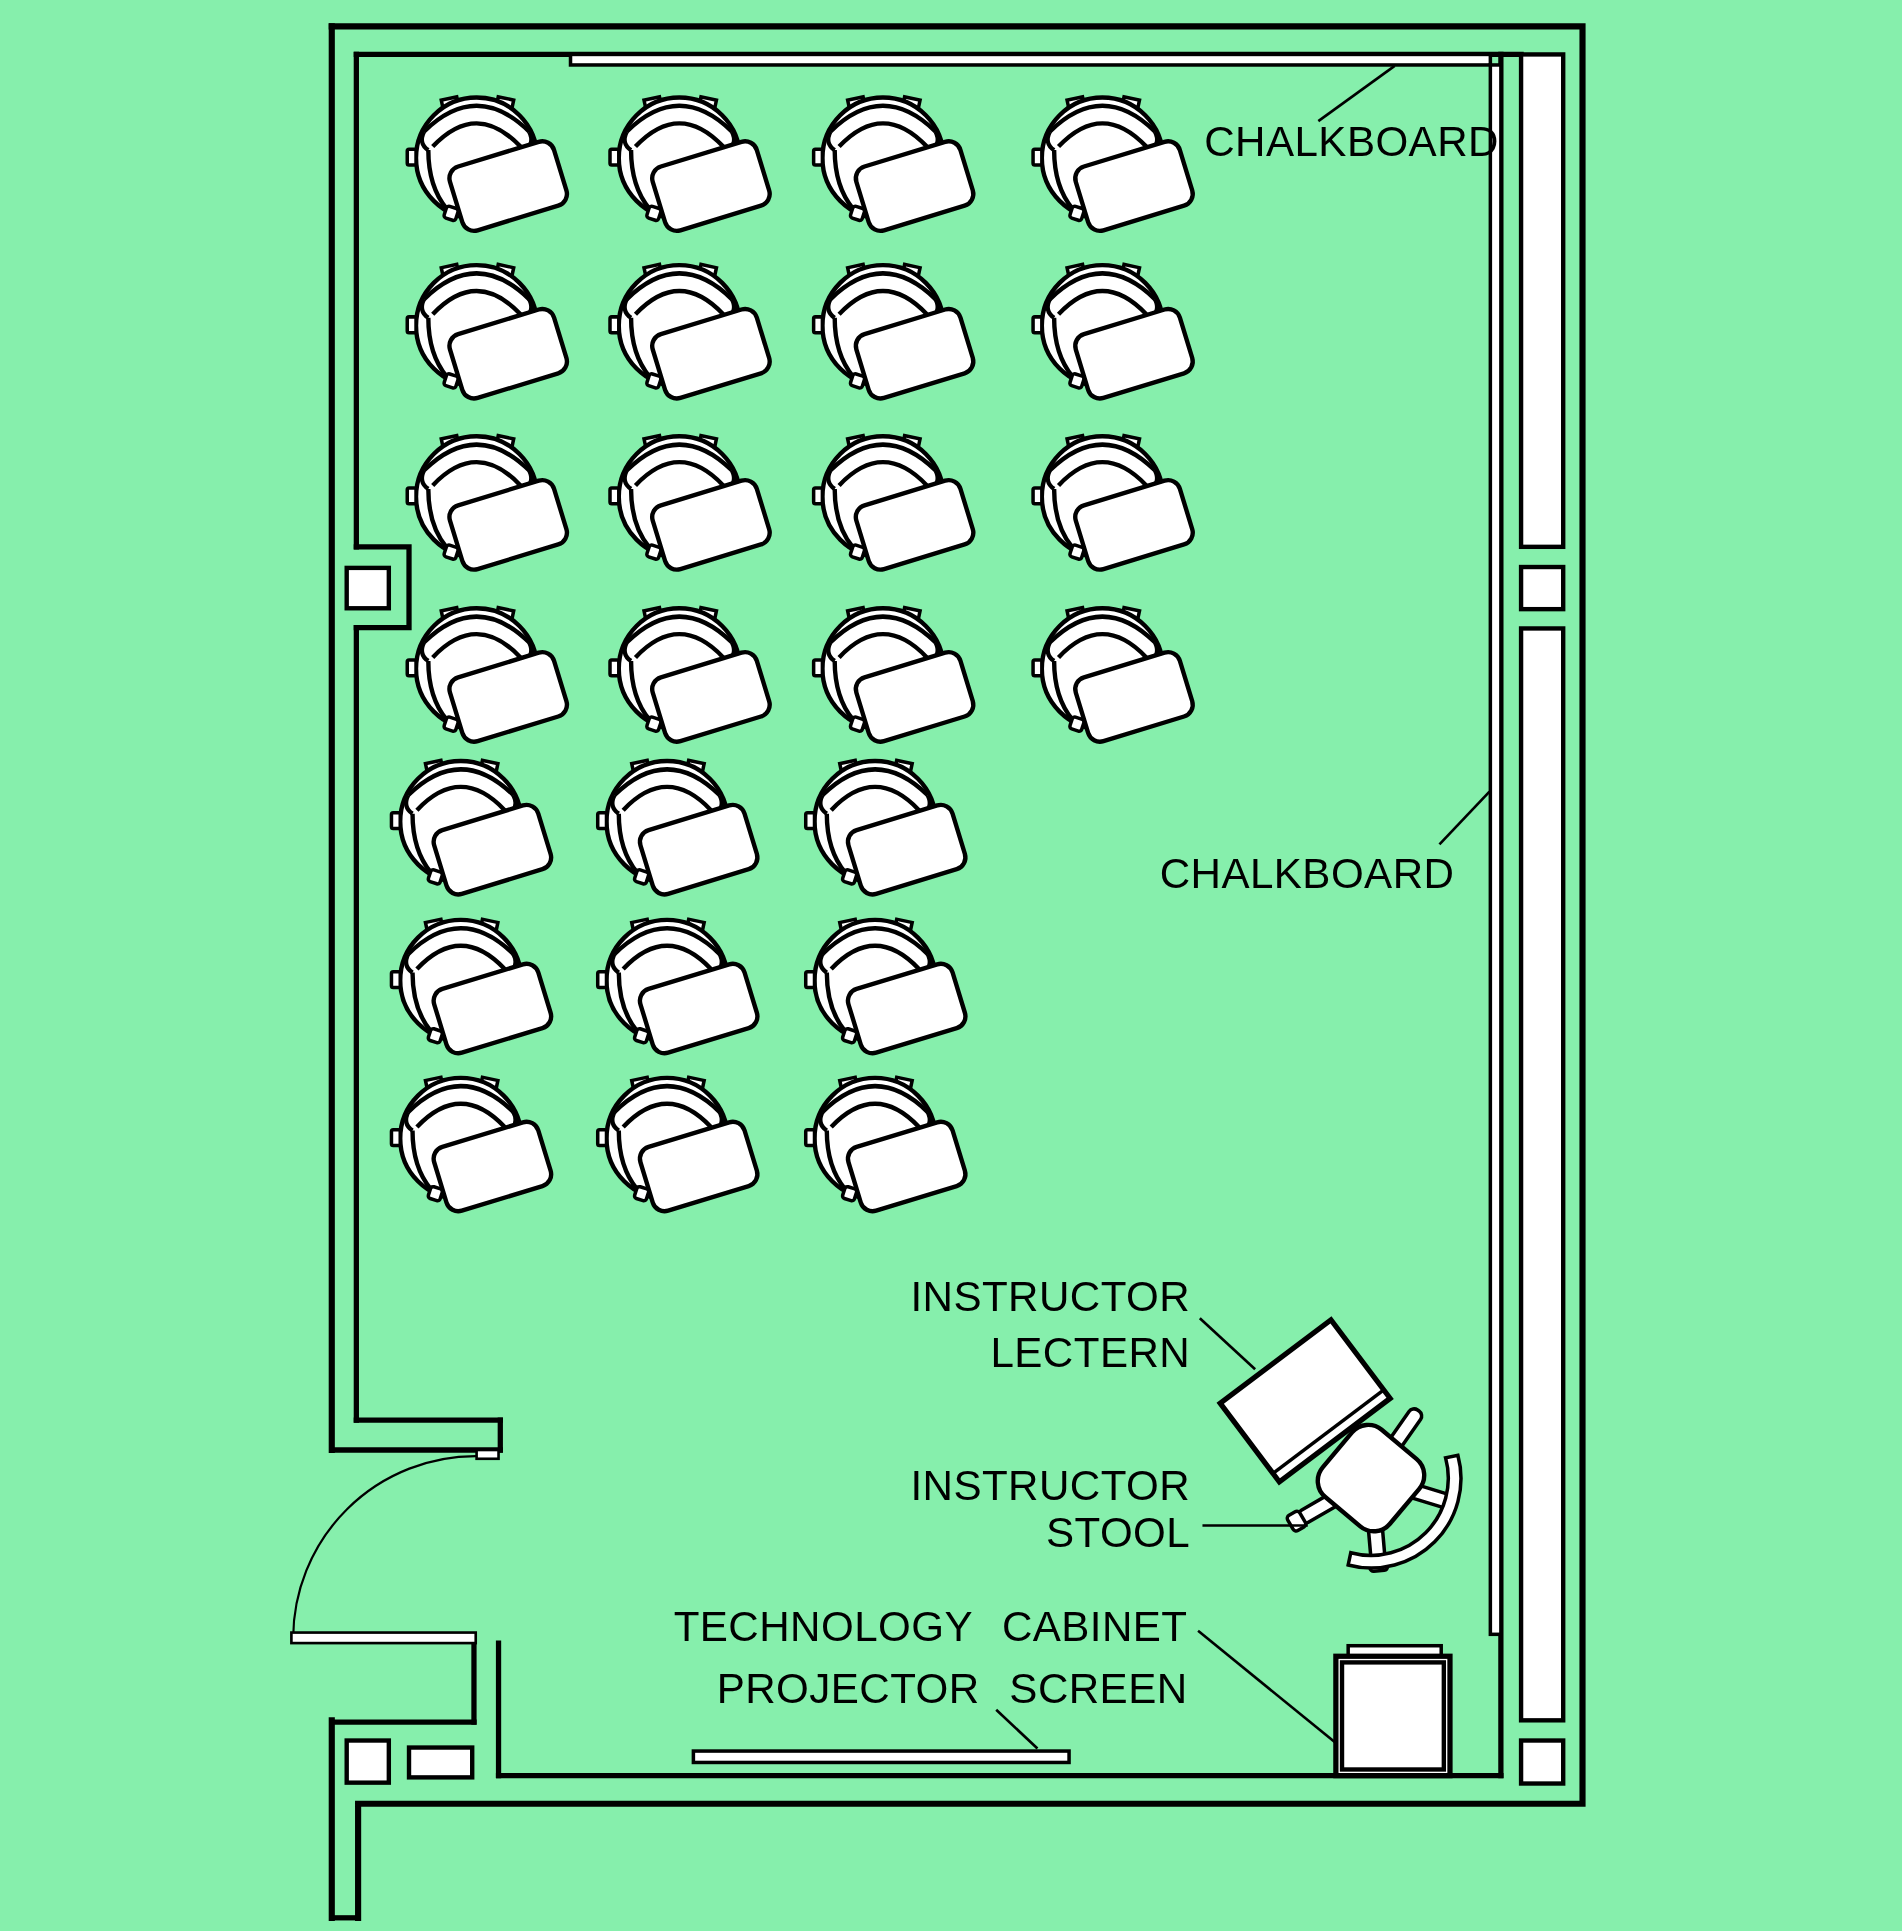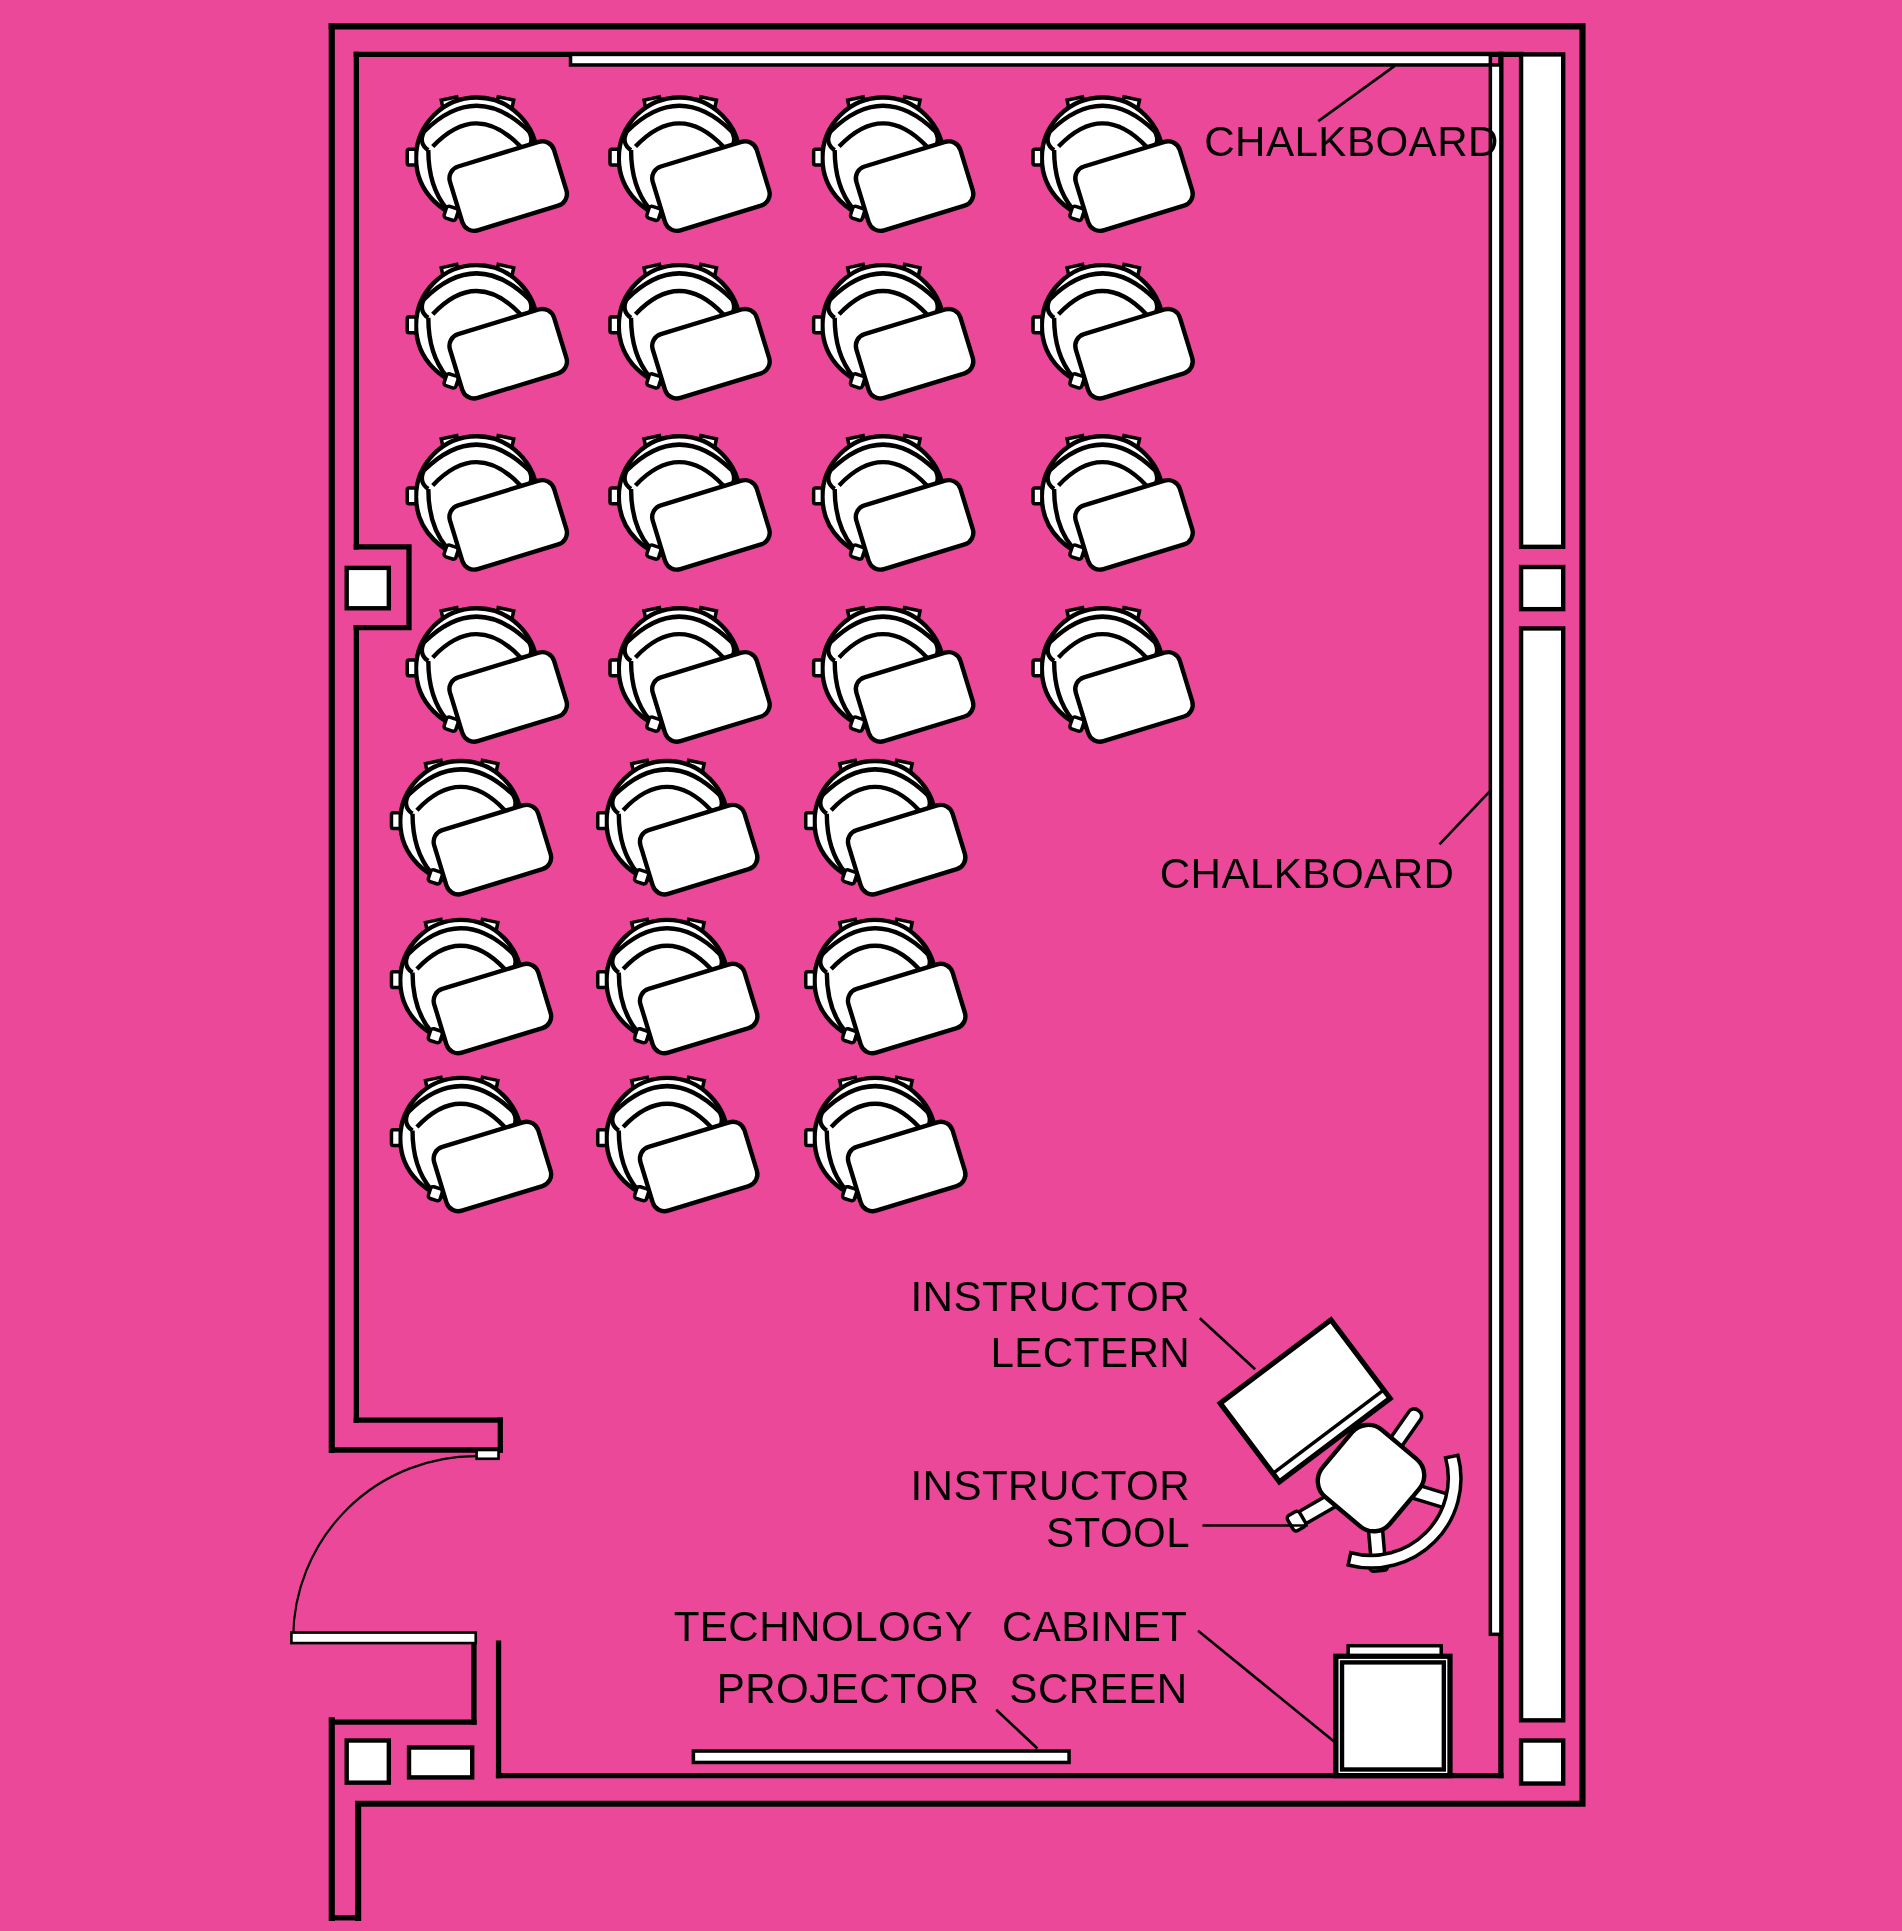--- a/index.html
+++ b/index.html
@@ -1,16 +1,16 @@
 <!DOCTYPE html>
 <html style="font-size:14px"><head>
 <meta charset="utf-8">
 <style>
   html,body{margin:0;padding:0;background:#ffffff;}
-  .page{width:1902px;height:1931px;background:#ec4899;position:relative;overflow:hidden;}
+  .page{width:1902px;height:1931px;background:#86efac;position:relative;overflow:hidden;}
   svg{display:block;}
   .w{fill:#ffffff;stroke:#000000;}
   .n{fill:none;stroke:#000000;}
   .s7{stroke-width:7;}
   .s6{stroke-width:6;}
   .s5{stroke-width:5;}
   .s4{stroke-width:4;}
   .s3{stroke-width:3;}
   .s2{stroke-width:2.5;}
   .sq{stroke-linecap:square;}

